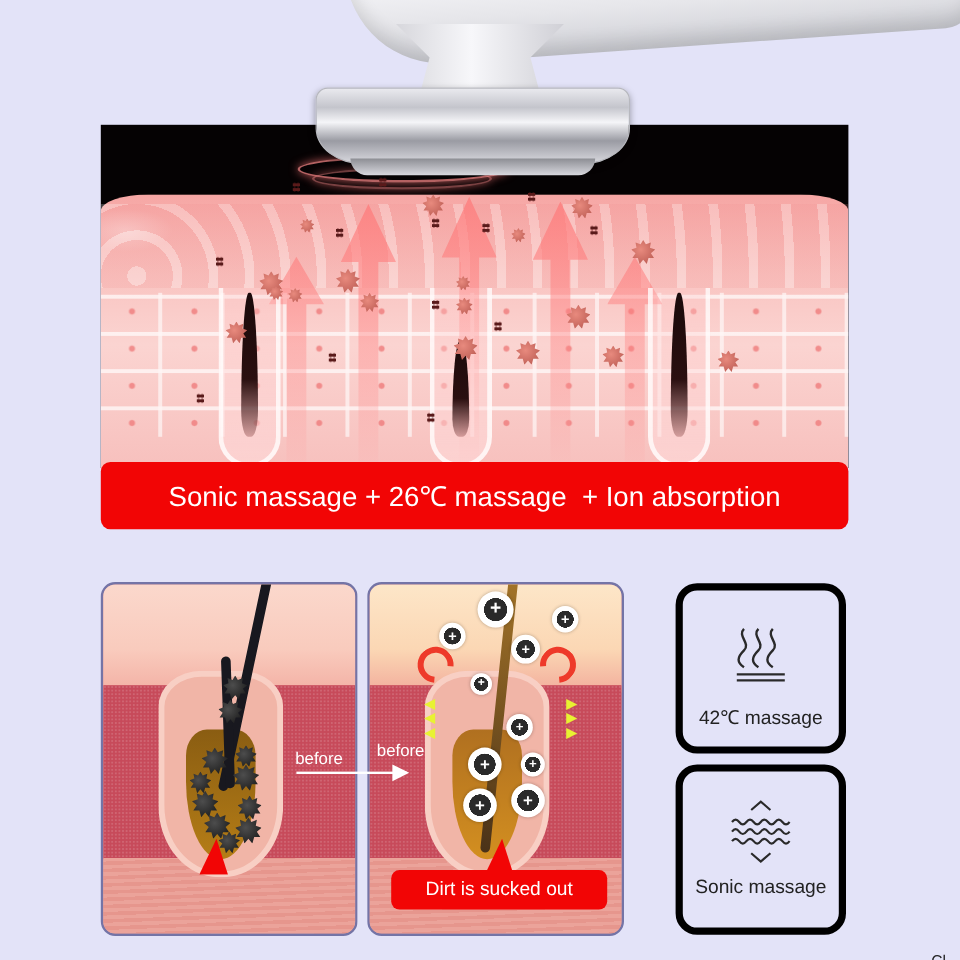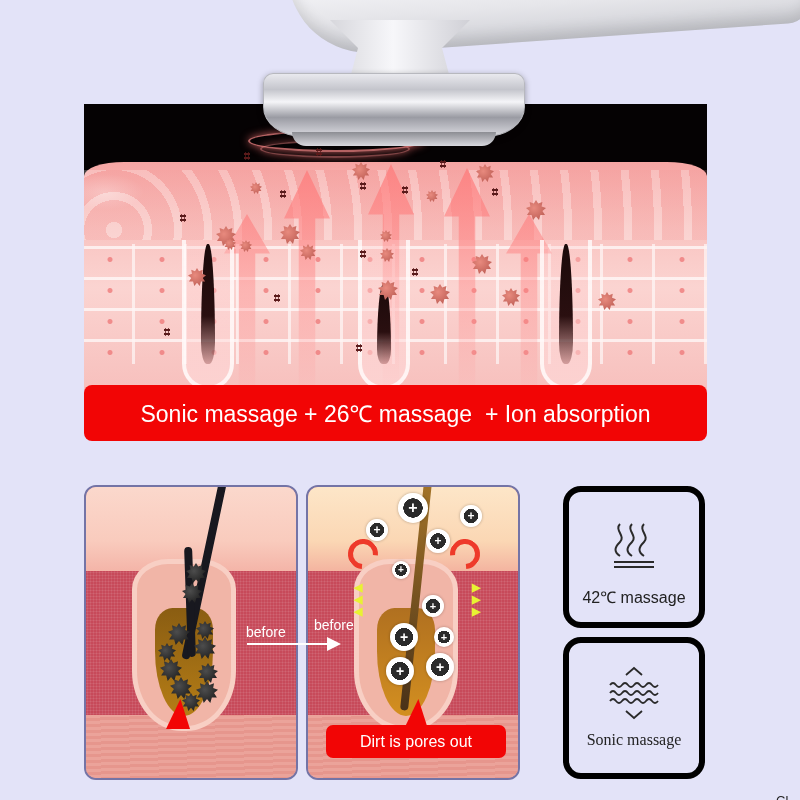--- a/index.html
+++ b/index.html
@@ -285,21 +285,21 @@
     .feature-heat { top: 486px; }
     .feature-sonic { top: 637px; }
     .feature-icon { margin-top: 28px; height: 50px; }
     .feature-sonic .feature-icon { margin-top: 22px; height: 58px; }
     .feature-label {
       font-size: 16px;
       color: #222;
       margin-top: 16px;
       white-space: nowrap;
     }
-    .feature-sonic .feature-label { margin-top: 8px; font-family: Liberation Serif, serif; }
+    .feature-sonic .feature-label { margin-top: 8px; }
   </style>
 </head>
 <body>
 
 <div class="corner-text corner-top">Clea</div>
 <div class="corner-text corner-bottom">Cl</div>
 
 <div class="skin-diagram">
   <div class="skin-surface"></div>
   <div class="scale-row"></div>
@@ -422,21 +422,21 @@
   <div class="ion" style="left:82px;top:136px;width:28px;height:28px;font-size:14px">
       <span>+</span>
     </div>
   <div class="ion" style="left:78px;top:170px;width:28px;height:28px;font-size:14px">
       <span>+</span>
     </div>
   <div class="ion" style="left:118px;top:166px;width:28px;height:28px;font-size:14px">
       <span>+</span>
     </div>
   <div class="callout-tail" style="left:96px;top:212px"></div>
-  <div class="panel-label">Dirt is pores out</div>
+  <div class="panel-label">Dirt is sucked out</div>
 </div>
 
 <div class="gap-strip"></div>
 <div class="compare-caption caption-before">before</div>
 <div class="compare-caption caption-after">before</div>
 <div class="compare-arrow"></div>
 
 <div class="feature-box feature-heat">
   <svg class="feature-icon" width="44" height="50" viewBox="0 0 44 50">
     <g fill="none" stroke="#2a2a2a" stroke-width="2">

